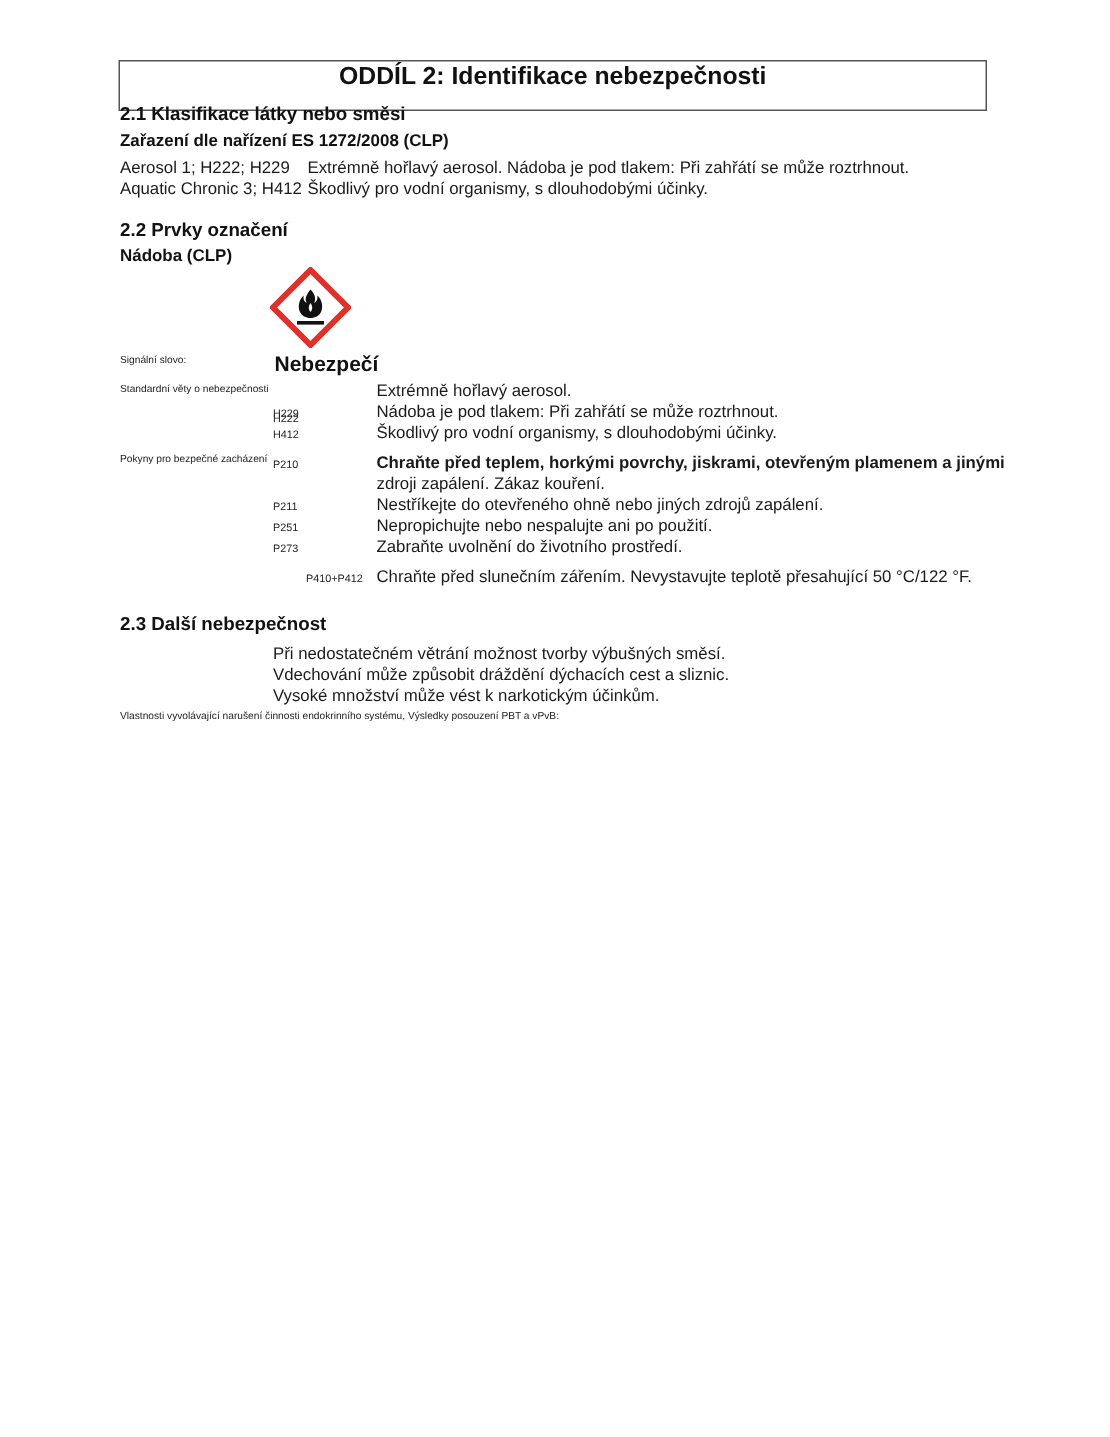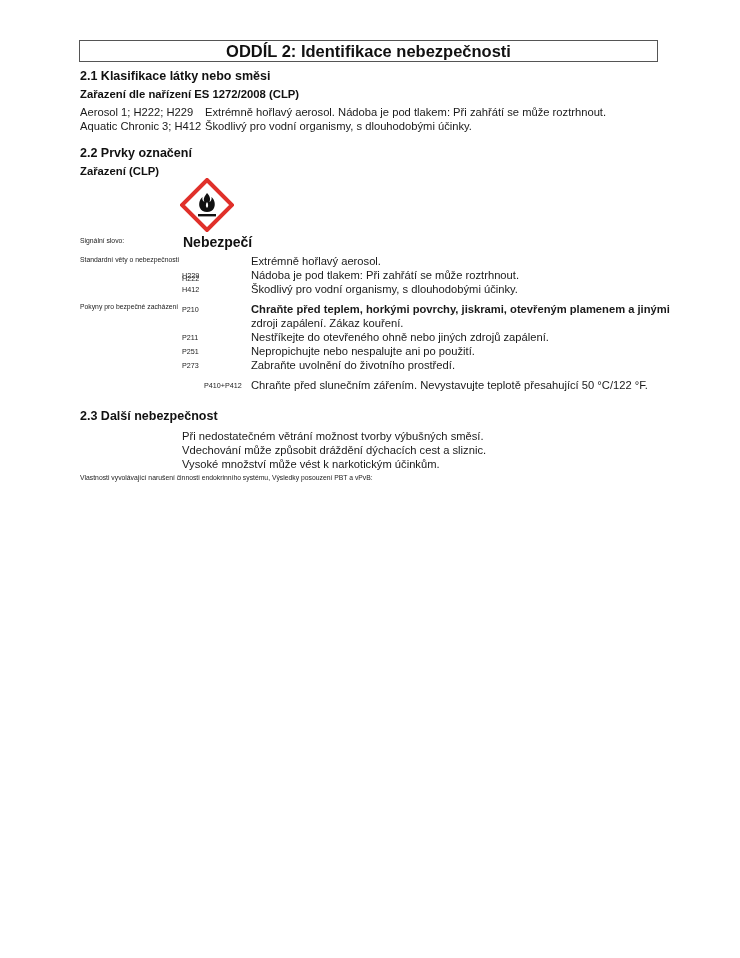--- a/index.html
+++ b/index.html
@@ -1,19 +1,19 @@
 <!DOCTYPE html>
 <html><head>
 <meta charset="utf-8">
 <style>
   html, body { margin: 0; padding: 0; background: #ffffff; }
   body { width: 740px; height: 958px; position: relative; overflow: hidden;
          font-family: "Liberation Sans", sans-serif; color: #1a1a1a; }
   .page { position: absolute; left: 0; top: 0; width: 740px; height: 958px; }
-  .section-box { position: absolute; left: 79px; top: 40px; width: 579px; height: 22px;
+  .section-box { position: absolute; left: 79px; top: 40px; width: 579px; height: 34px;
                  border: 1.5px solid #555; box-sizing: border-box; text-align: center; }
   .section-title { font-size: 16.5px; font-weight: bold; line-height: 20px; color: #111; }
   .abs { position: absolute; white-space: nowrap; }
   .h2 { font-size: 12.5px; font-weight: bold; color: #111; }
   .h3 { font-size: 11.3px; font-weight: bold; color: #111; }
   .body { font-size: 11.2px; color: #1a1a1a; }
   .tiny { font-size: 6.8px; color: #222; }
   .code { font-size: 7.2px; color: #222; }
   .signal { font-size: 14px; font-weight: bold; color: #111; }
   .picto { position: absolute; left: 180px; top: 178px; width: 54px; height: 54px; }
@@ -28,21 +28,21 @@
   </div>
 
   <div class="abs h2" style="left:80px; top:69px;">2.1 Klasifikace látky nebo směsi</div>
   <div class="abs h3" style="left:80px; top:88px;">Zařazení dle nařízení ES 1272/2008 (CLP)</div>
   <div class="abs body" style="left:80px; top:106px;">Aerosol 1; H222; H229</div>
   <div class="abs body" style="left:205px; top:106px;">Extrémně hořlavý aerosol. Nádoba je pod tlakem: Při zahřátí se může roztrhnout.</div>
   <div class="abs body" style="left:80px; top:120px;">Aquatic Chronic 3; H412</div>
   <div class="abs body" style="left:205px; top:120px;">Škodlivý pro vodní organismy, s dlouhodobými účinky.</div>
 
   <div class="abs h2" style="left:80px; top:146px;">2.2 Prvky označení</div>
-  <div class="abs h3" style="left:80px; top:165px;">Zařazení (CLP)</div>
+  <div class="abs h3" style="left:80px; top:165px;">Nádoba (CLP)</div>
 
   <svg class="picto" viewBox="0 0 54 54">
     <polygon points="27,2 52,27 27,52 2,27" fill="#ffffff" stroke="#e0302a" stroke-width="4" stroke-linejoin="miter"></polygon>
     <path d="M27 15 C24 19 23 21 24.5 24 C22.5 23 22 21 22.5 19 C19 22 18.5 27 20 30 C21 32.5 24 34 27 34 C30 34 33 32.5 34 30 C35.5 27 35 22 31.5 19 C32 21.5 31 23 29.5 24 C31 20.5 29.5 17.5 27 15 Z" fill="#111111"></path>
     <path d="M27 24 C25.5 26 25.5 28.5 27 30 C28.5 28.5 28.5 26 27 24 Z" fill="#ffffff"></path>
     <rect x="18" y="36" width="18" height="2.4" fill="#111111"></rect>
   </svg>
 
   <div class="abs tiny" style="left:80px; top:237px;">Signální slovo:</div>
   <div class="abs signal" style="left:183px; top:234px;">Nebezpečí</div>

